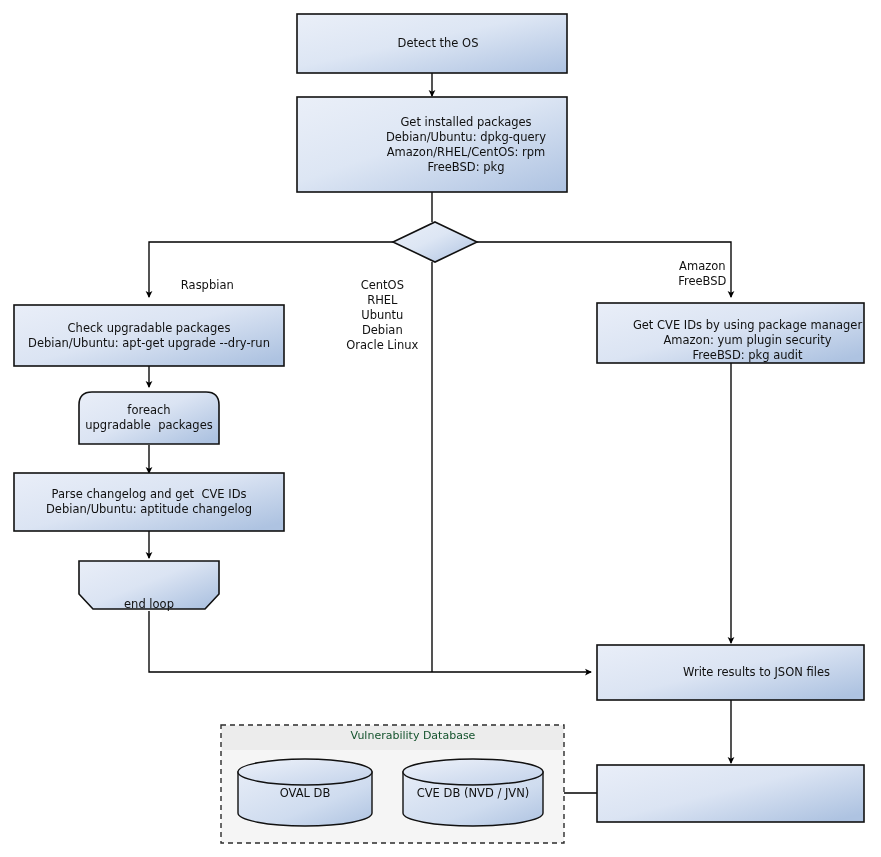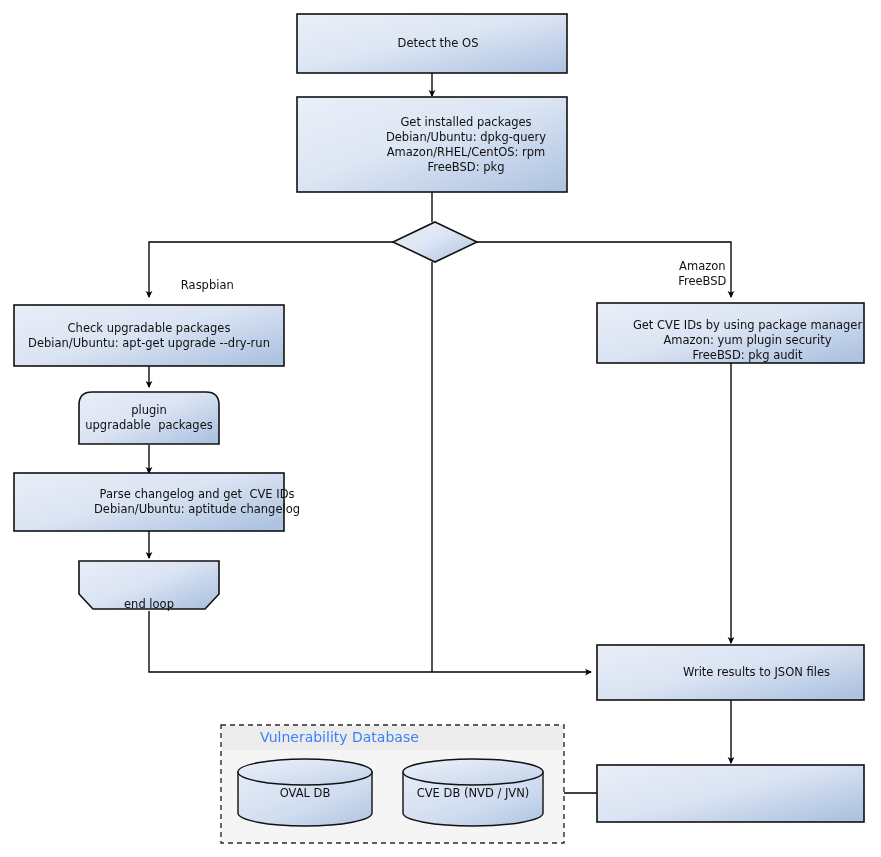--- a/index.html
+++ b/index.html
@@ -44,23 +44,23 @@
   .edge-label {
     position: absolute;
     text-align: center;
     font-size: 11.5px;
     line-height: 15px;
     color: #101010;
     white-space: pre;
   }
   .group-title {
     position: absolute;
-    font-size: 14px;
-    color: #3b82f6;
-    text-align: left;
+    font-size: 11px;
+    color: #14532d;
+    text-align: center;
     white-space: pre;
   }
   .db-label {
     position: absolute;
     text-align: center;
     font-size: 11.5px;
     color: #101010;
     white-space: pre;
   }
 </style>
@@ -163,37 +163,44 @@
     <span class="ln">Get installed packages</span>
     <span class="ln">Debian/Ubuntu: dpkg-query</span>
     <span class="ln">Amazon/RHEL/CentOS: rpm</span>
     <span class="ln">FreeBSD: pkg</span>
   </div>
 
   <div class="edge-label" style="left:145px; top:263px; width:110px;">
     <span class="ln">Raspbian</span>
   </div>
 
+  <div class="edge-label" style="left:320px; top:263px; width:110px;">
+    <span class="ln">CentOS</span>
+    <span class="ln">RHEL</span>
+    <span class="ln">Ubuntu</span>
+    <span class="ln">Debian</span>
+    <span class="ln">Oracle Linux</span>
+  </div>
 
   <div class="edge-label" style="left:640px; top:244px; width:110px;">
     <span class="ln">Amazon</span>
     <span class="ln">FreeBSD</span>
   </div>
 
   <div class="node-text" style="left:14px; top:305px; width:270px; height:61px;">
     <span class="ln">Check upgradable packages</span>
     <span class="ln">Debian/Ubuntu: apt-get upgrade --dry-run</span>
   </div>
 
   <div class="node-text" style="left:79px; top:392px; width:140px; height:52px;">
-    <span class="ln">plugin</span>
+    <span class="ln">foreach</span>
     <span class="ln">upgradable  packages</span>
   </div>
 
-  <div class="node-text" style="left:14px; top:473px; width:270px; height:58px;padding-left:48px;">
+  <div class="node-text" style="left:14px; top:473px; width:270px; height:58px;">
     <span class="ln">Parse changelog and get  CVE IDs</span>
     <span class="ln">Debian/Ubuntu: aptitude changelog</span>
   </div>
 
   <div class="node-text" style="left:79px; top:561px; width:140px; height:44px;margin-top:21px;">
     <span class="ln">end loop</span>
   </div>
 
   <div class="node-text" style="left:597px; top:318px; width:267px; height:44px;padding-left:17px;">
     <span class="ln">Get CVE IDs by using package manager</span>

